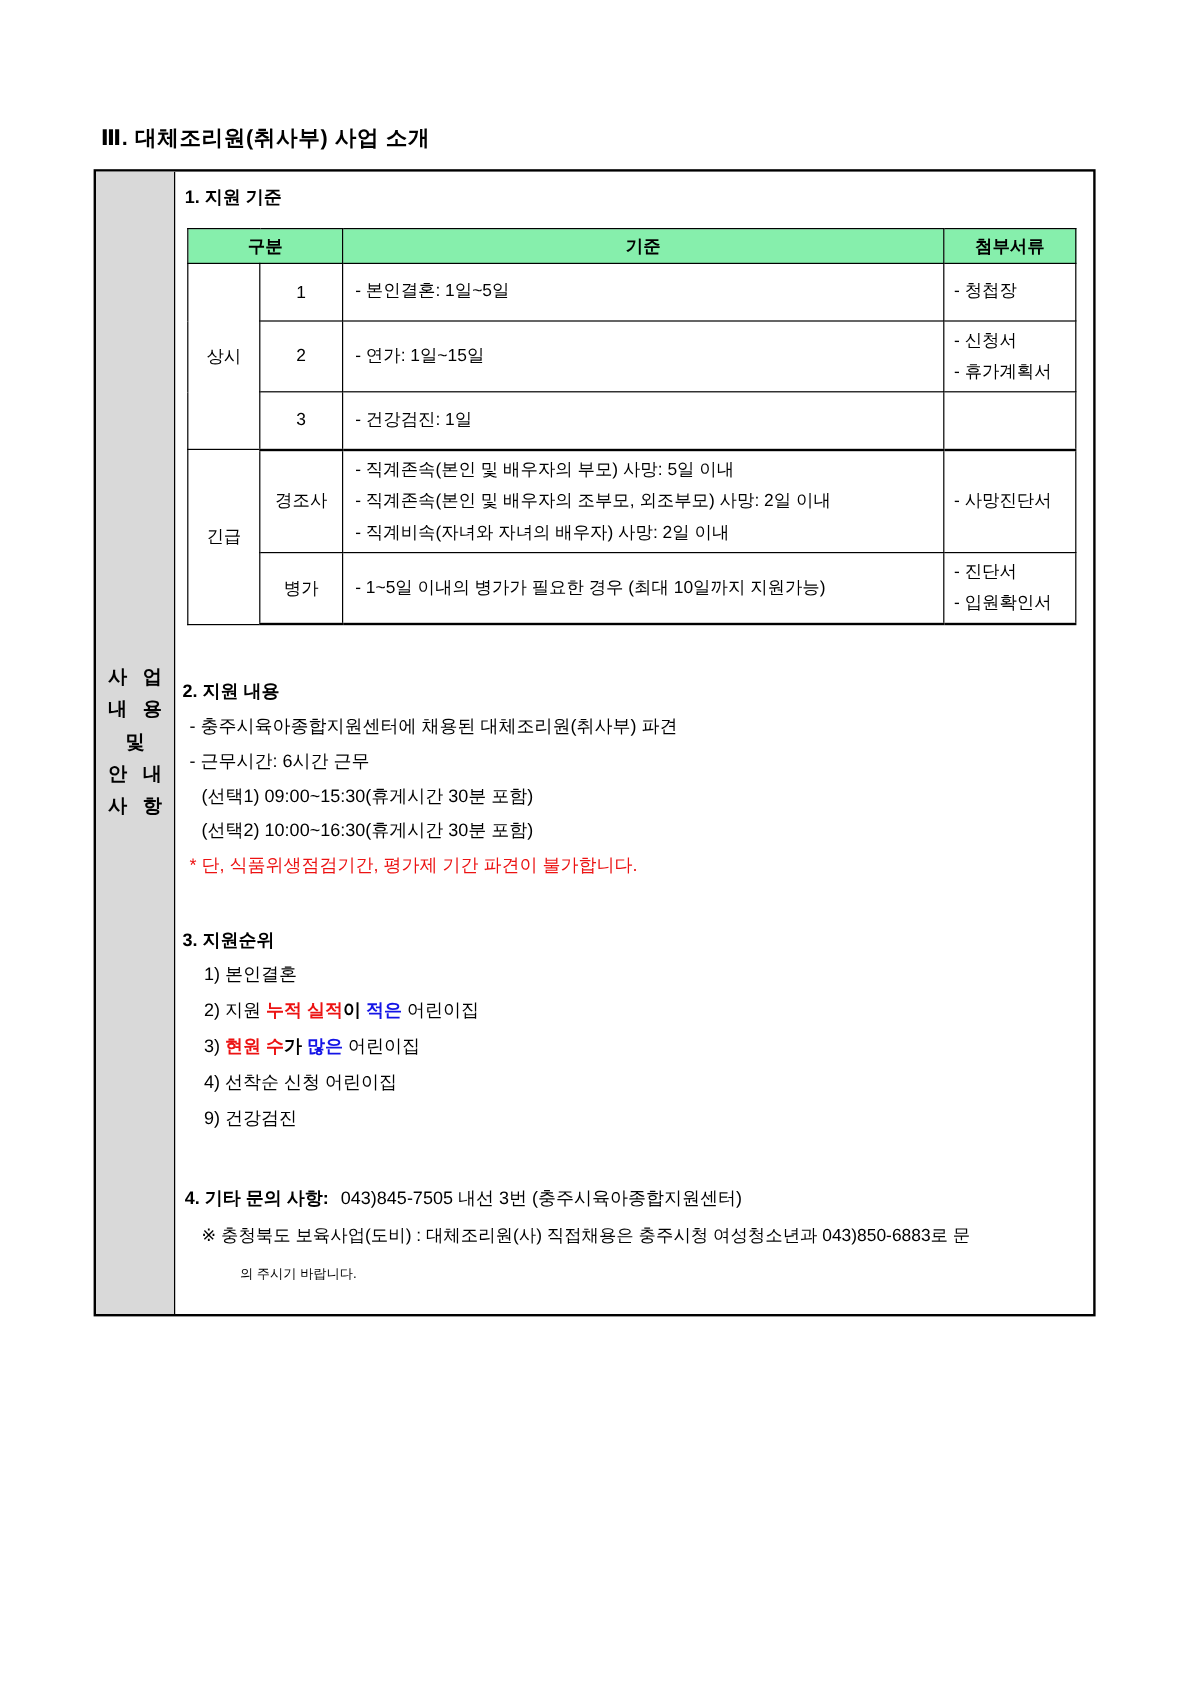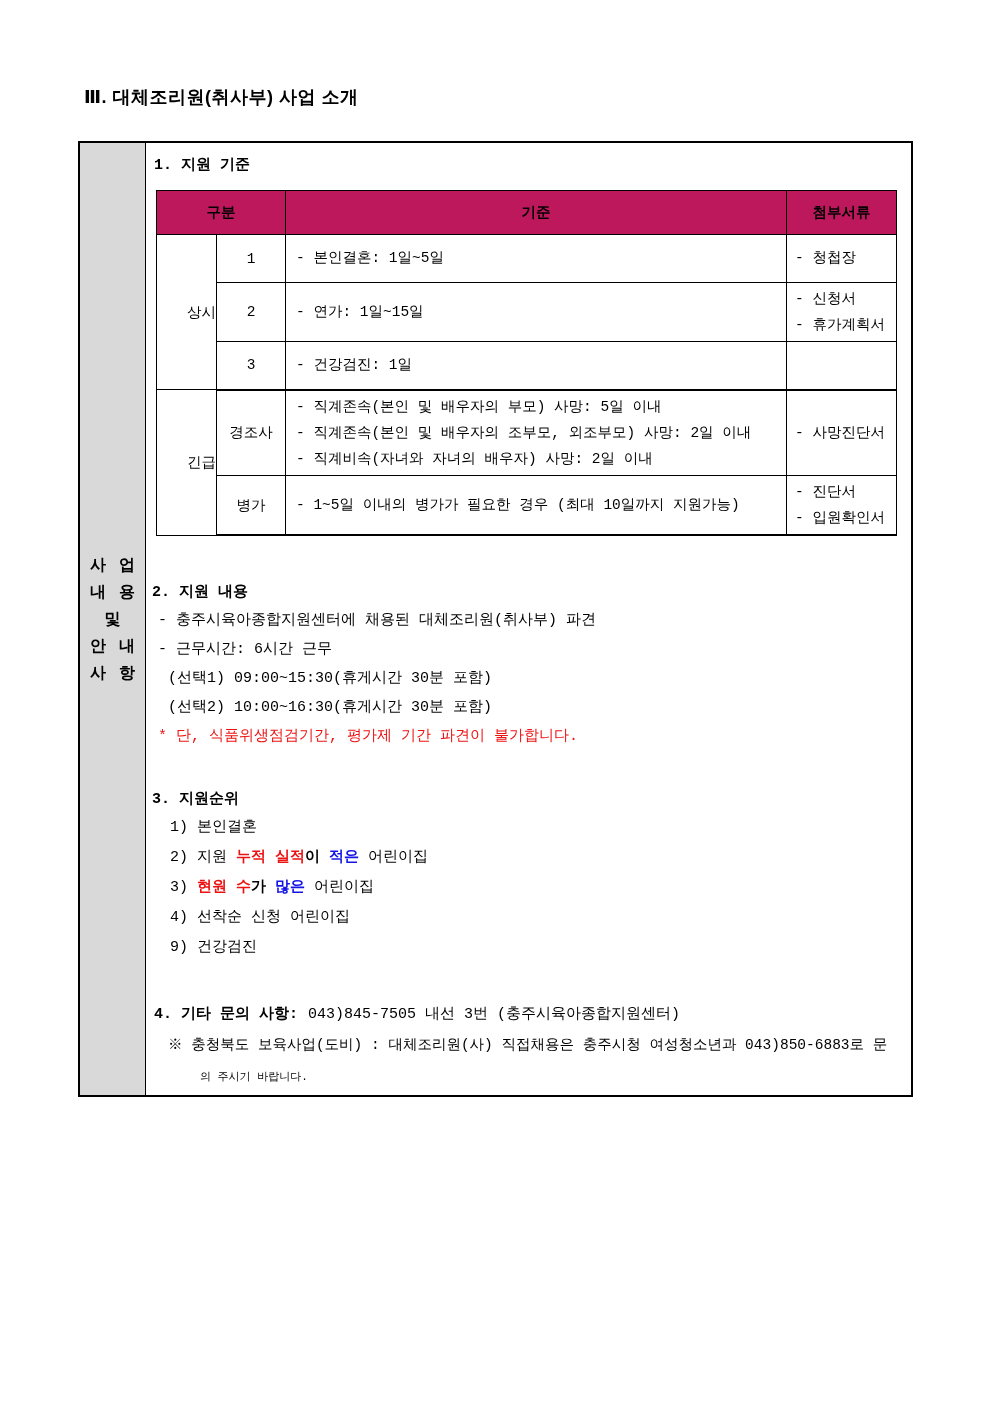--- a/index.html
+++ b/index.html
@@ -3,21 +3,21 @@
 <meta charset="utf-8">
 <style>
   * { margin:0; padding:0; box-sizing:border-box; }
   html,body { background:#ffffff; }
   body {
     width:992px; height:1403px; position:relative;
     font-family:"Liberation Sans","DejaVu Sans",sans-serif;
     color:#000;
   }
   .doc-title {
-    position:absolute; left:84px; top:85px;
+    position:absolute; left:84px; top:103px;
     font-size:18px; font-weight:bold; letter-spacing:0.5px;
     white-space:pre;
   }
   .outer-box {
     position:absolute; left:78px; top:141px;
     width:835px; height:956px;
     border:2.5px solid #000;
     display:flex; overflow:hidden;
     background:#fff;
   }
@@ -26,34 +26,34 @@
     width:66px; flex:0 0 66px;
     background:#d9d9d9;
     border-right:1.5px solid #000;
     display:flex; flex-direction:column; justify-content:center;
     padding:0 10px; gap:9px;
     font-size:16px; font-weight:bold;
   }
   .sb-row { display:flex; justify-content:space-between; line-height:18px; }
   .sb-row.center { justify-content:center; }
   
-  .content { flex:1 1 auto; padding:12px 20px 0 6px; font-size:15px;font-family:Liberation Mono, monospace; }
+  .content { flex:1 1 auto; padding:12px 20px 0 6px; font-size:15px; }
   .sec-heading { font-weight:bold; font-size:15px; white-space:pre; }
   .sec1-heading { margin:0 0 16px 2px; }
   
   table.criteria {
     border-collapse:collapse; table-layout:fixed;
     margin-left:4px; width:740px; font-size:14.5px;
   }
   table.criteria th {
-    border:1.5px solid #000; background:#be185d;
-    font-weight:bold; height:44px; text-align:center;
+    border:1.5px solid #000; background:#86efac;
+    font-weight:bold; height:29px; text-align:center;
   }
   table.criteria td { border:1px solid #000; vertical-align:middle; }
-  td.group { text-align:right; border-left:none; }
+  td.group { text-align:center; border-left:none; }
   td.type  { text-align:center; }
   td.crit  { text-align:left; padding:3px 4px 3px 10px; white-space:pre; line-height:1.8; }
   td.att   { text-align:left; padding:3px 4px 3px 8px;  white-space:pre; line-height:1.8; border-right:none; }
   tr.h48 { height:48px; } tr.h56 { height:56px; } tr.h84 { height:84px; }
   tr.group-end td { border-bottom:2px solid #000; }
   td.group-div    { border-bottom:2px solid #000; }
   tr.last td      { border-bottom:2px solid #000; }
   
   .section2 { margin-top:46px; }
   .section3 { margin-top:44px; }

